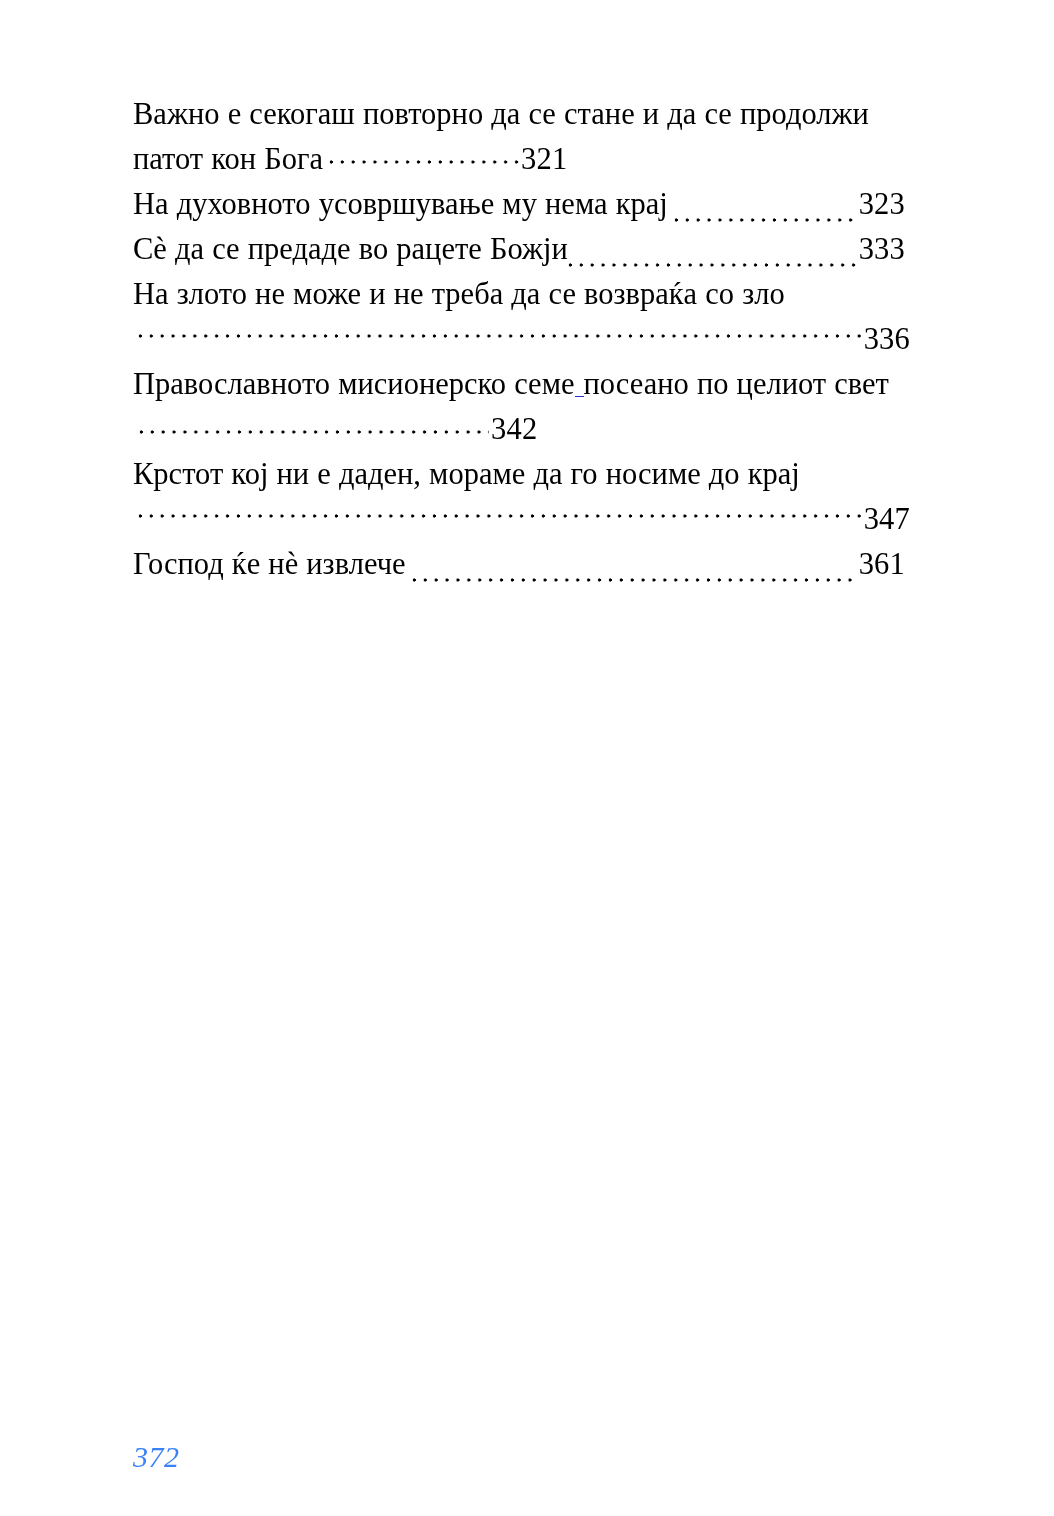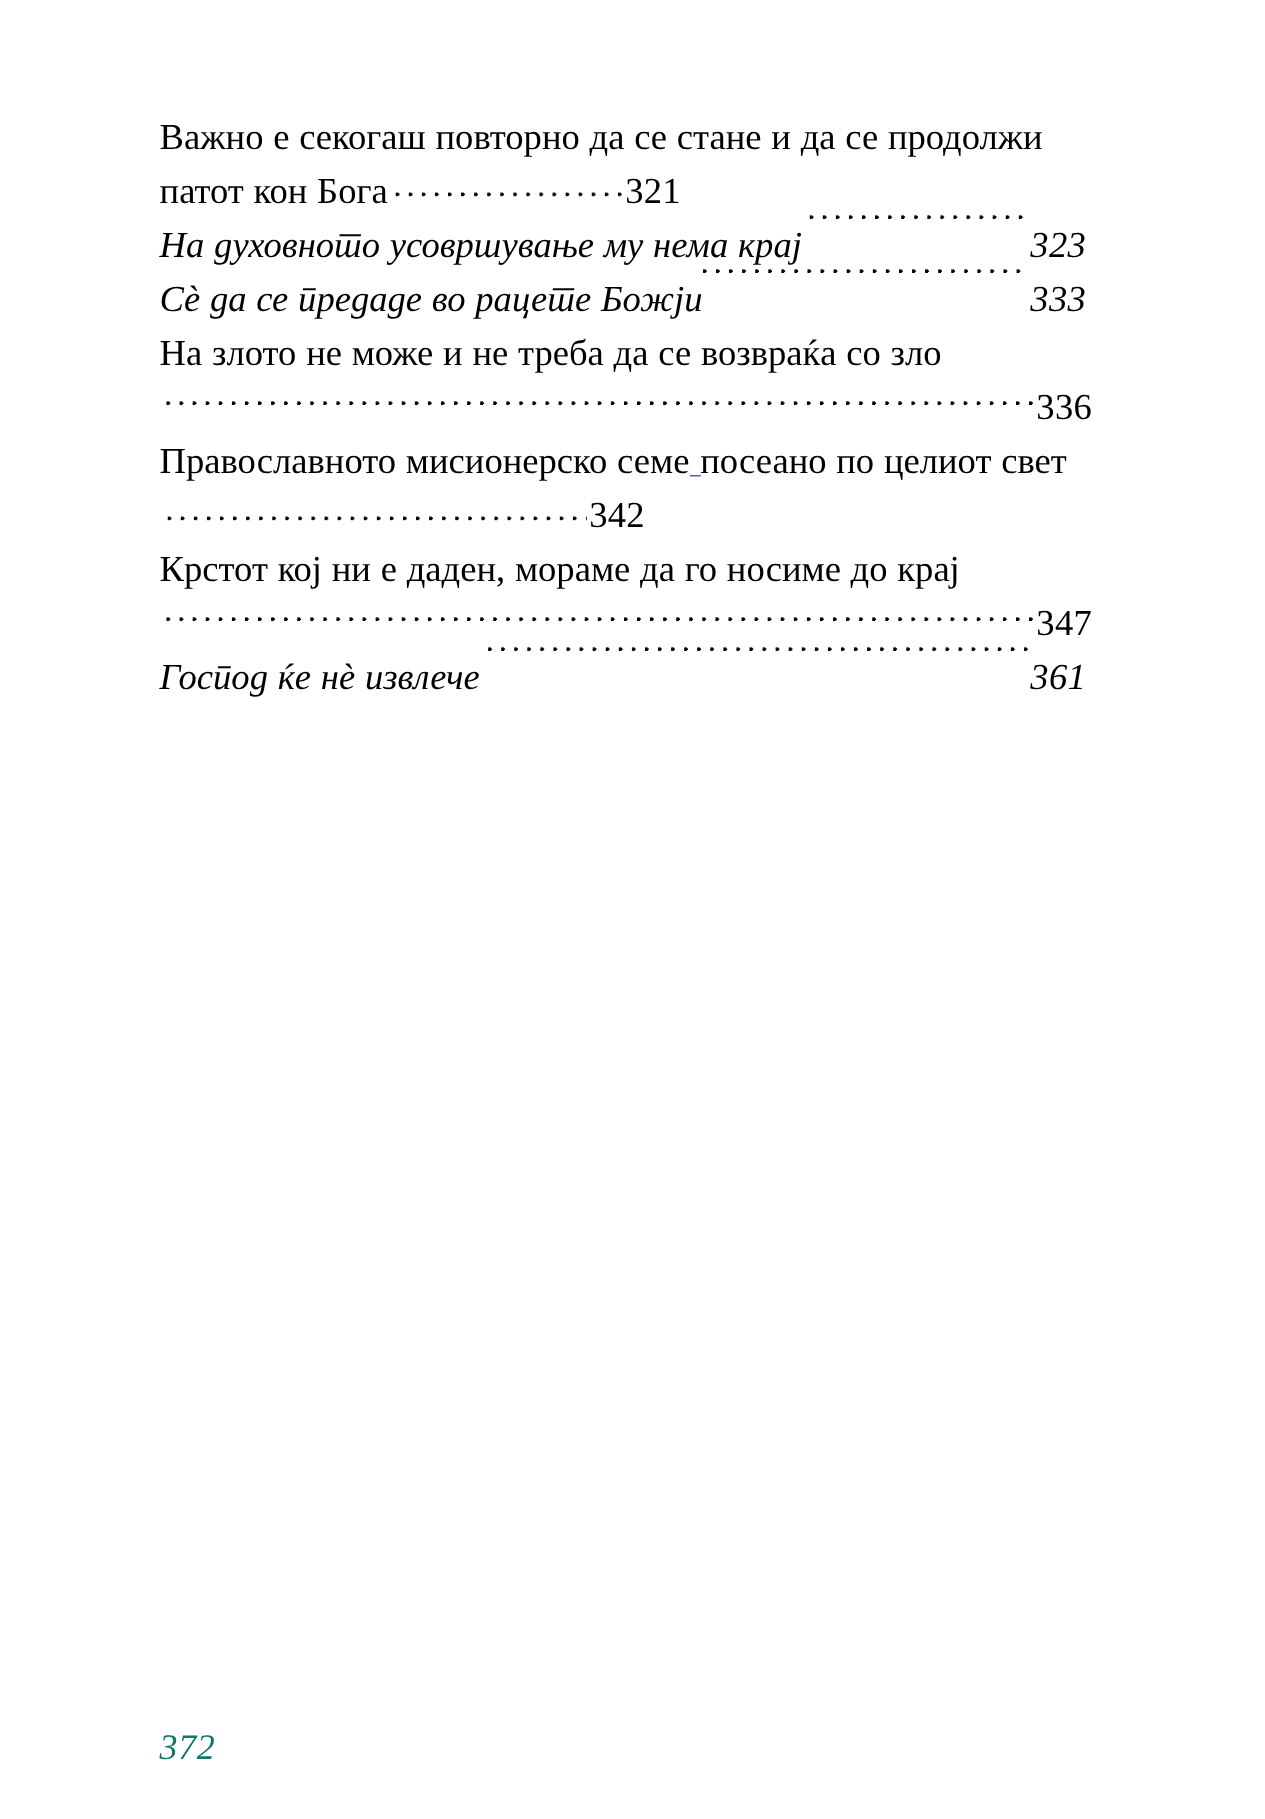--- a/index.html
+++ b/index.html
@@ -57,23 +57,22 @@
   .leader.fill { flex: 1 1 auto; }
 
   .toc-page {
     white-space: nowrap;
     letter-spacing: 0.2px;
   }
 
   
   .row {
     display: flex;
-    align-items: flex-start;
+    align-items: flex-end;
     width: 100%;
-    font-style: italic;
   }
   .row .toc-title { flex: 0 0 auto; }
   .row .toc-page  { flex: 0 0 auto; }
 
   
   .wrapped .toc-title { display: block; }
   .wrapped .contline {
     display: flex;
     align-items: center;
     width: 100%;
@@ -88,21 +87,21 @@
     vertical-align: -3px;
   }
 
   .folio {
     position: absolute;
     left: 133px;
     top: 1440px;
     font-family: "Liberation Serif", "DejaVu Serif", serif;
     font-style: italic;
     font-size: 30px;
-    color: #0f766e;
+    color: #3b82f6;
     letter-spacing: 0.5px;
   }
 </style>
 </head>
 <body>
 
 <div class="page">
 
   <div class="toc">
 

